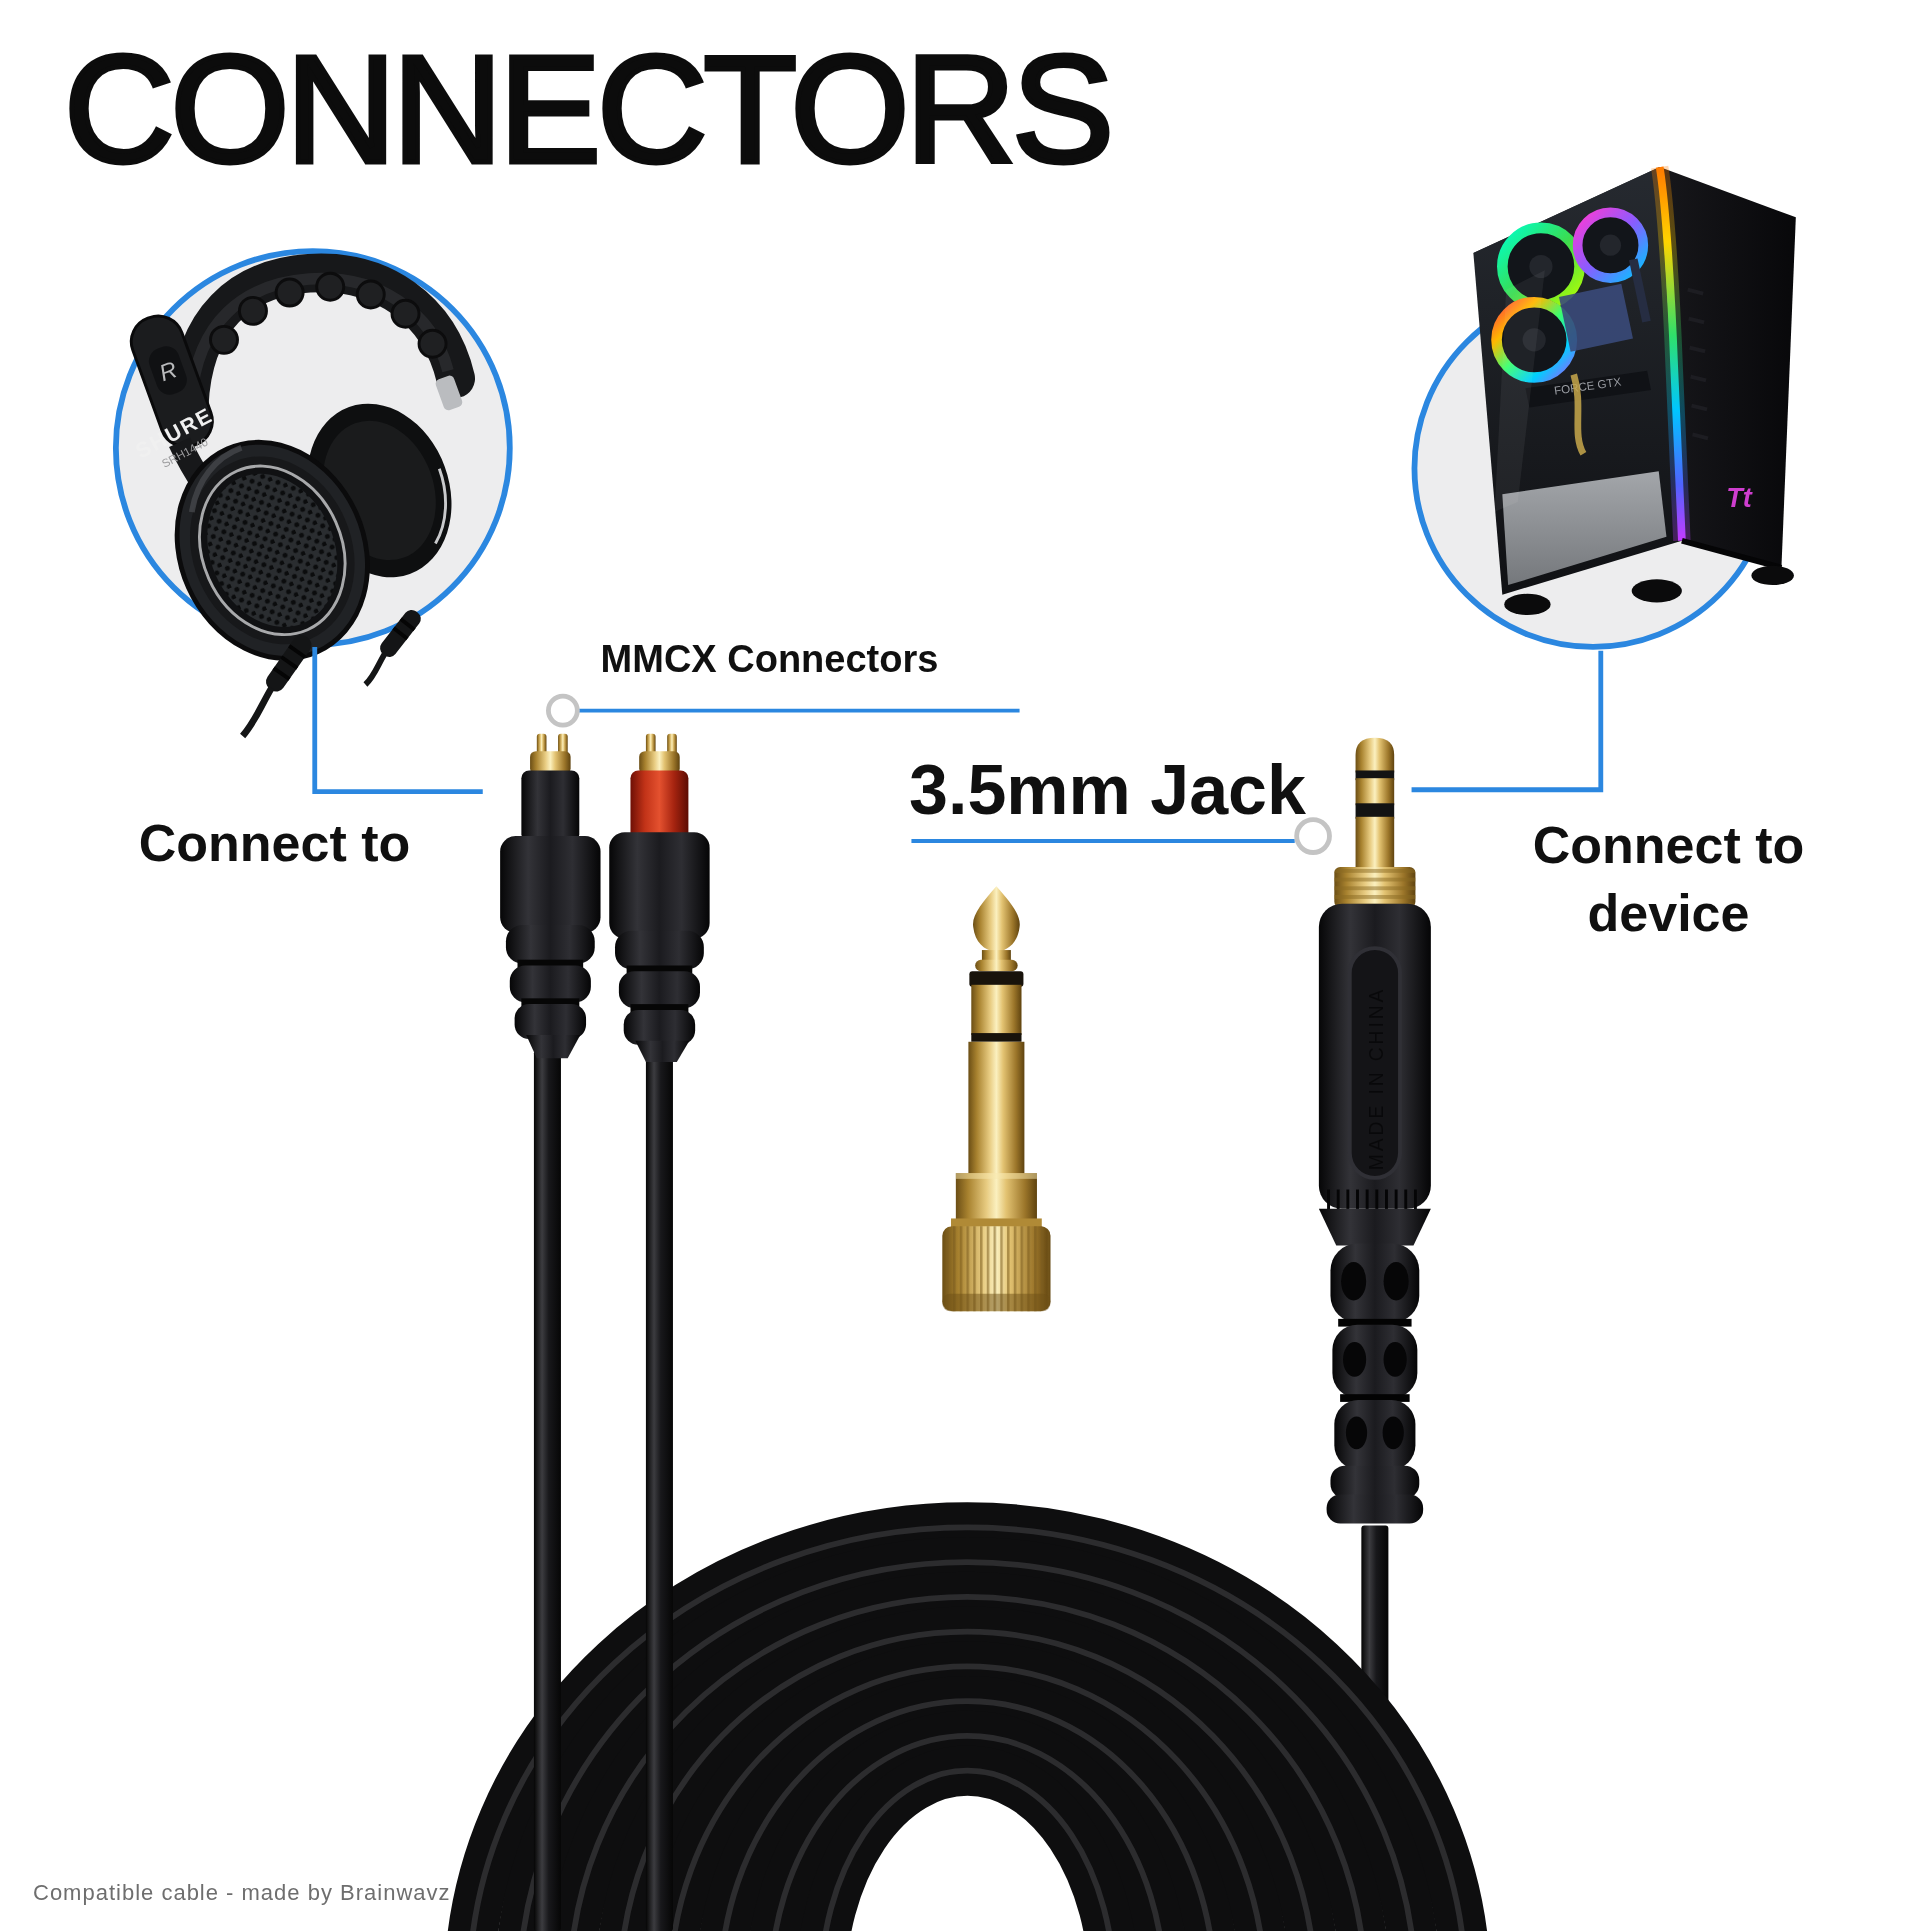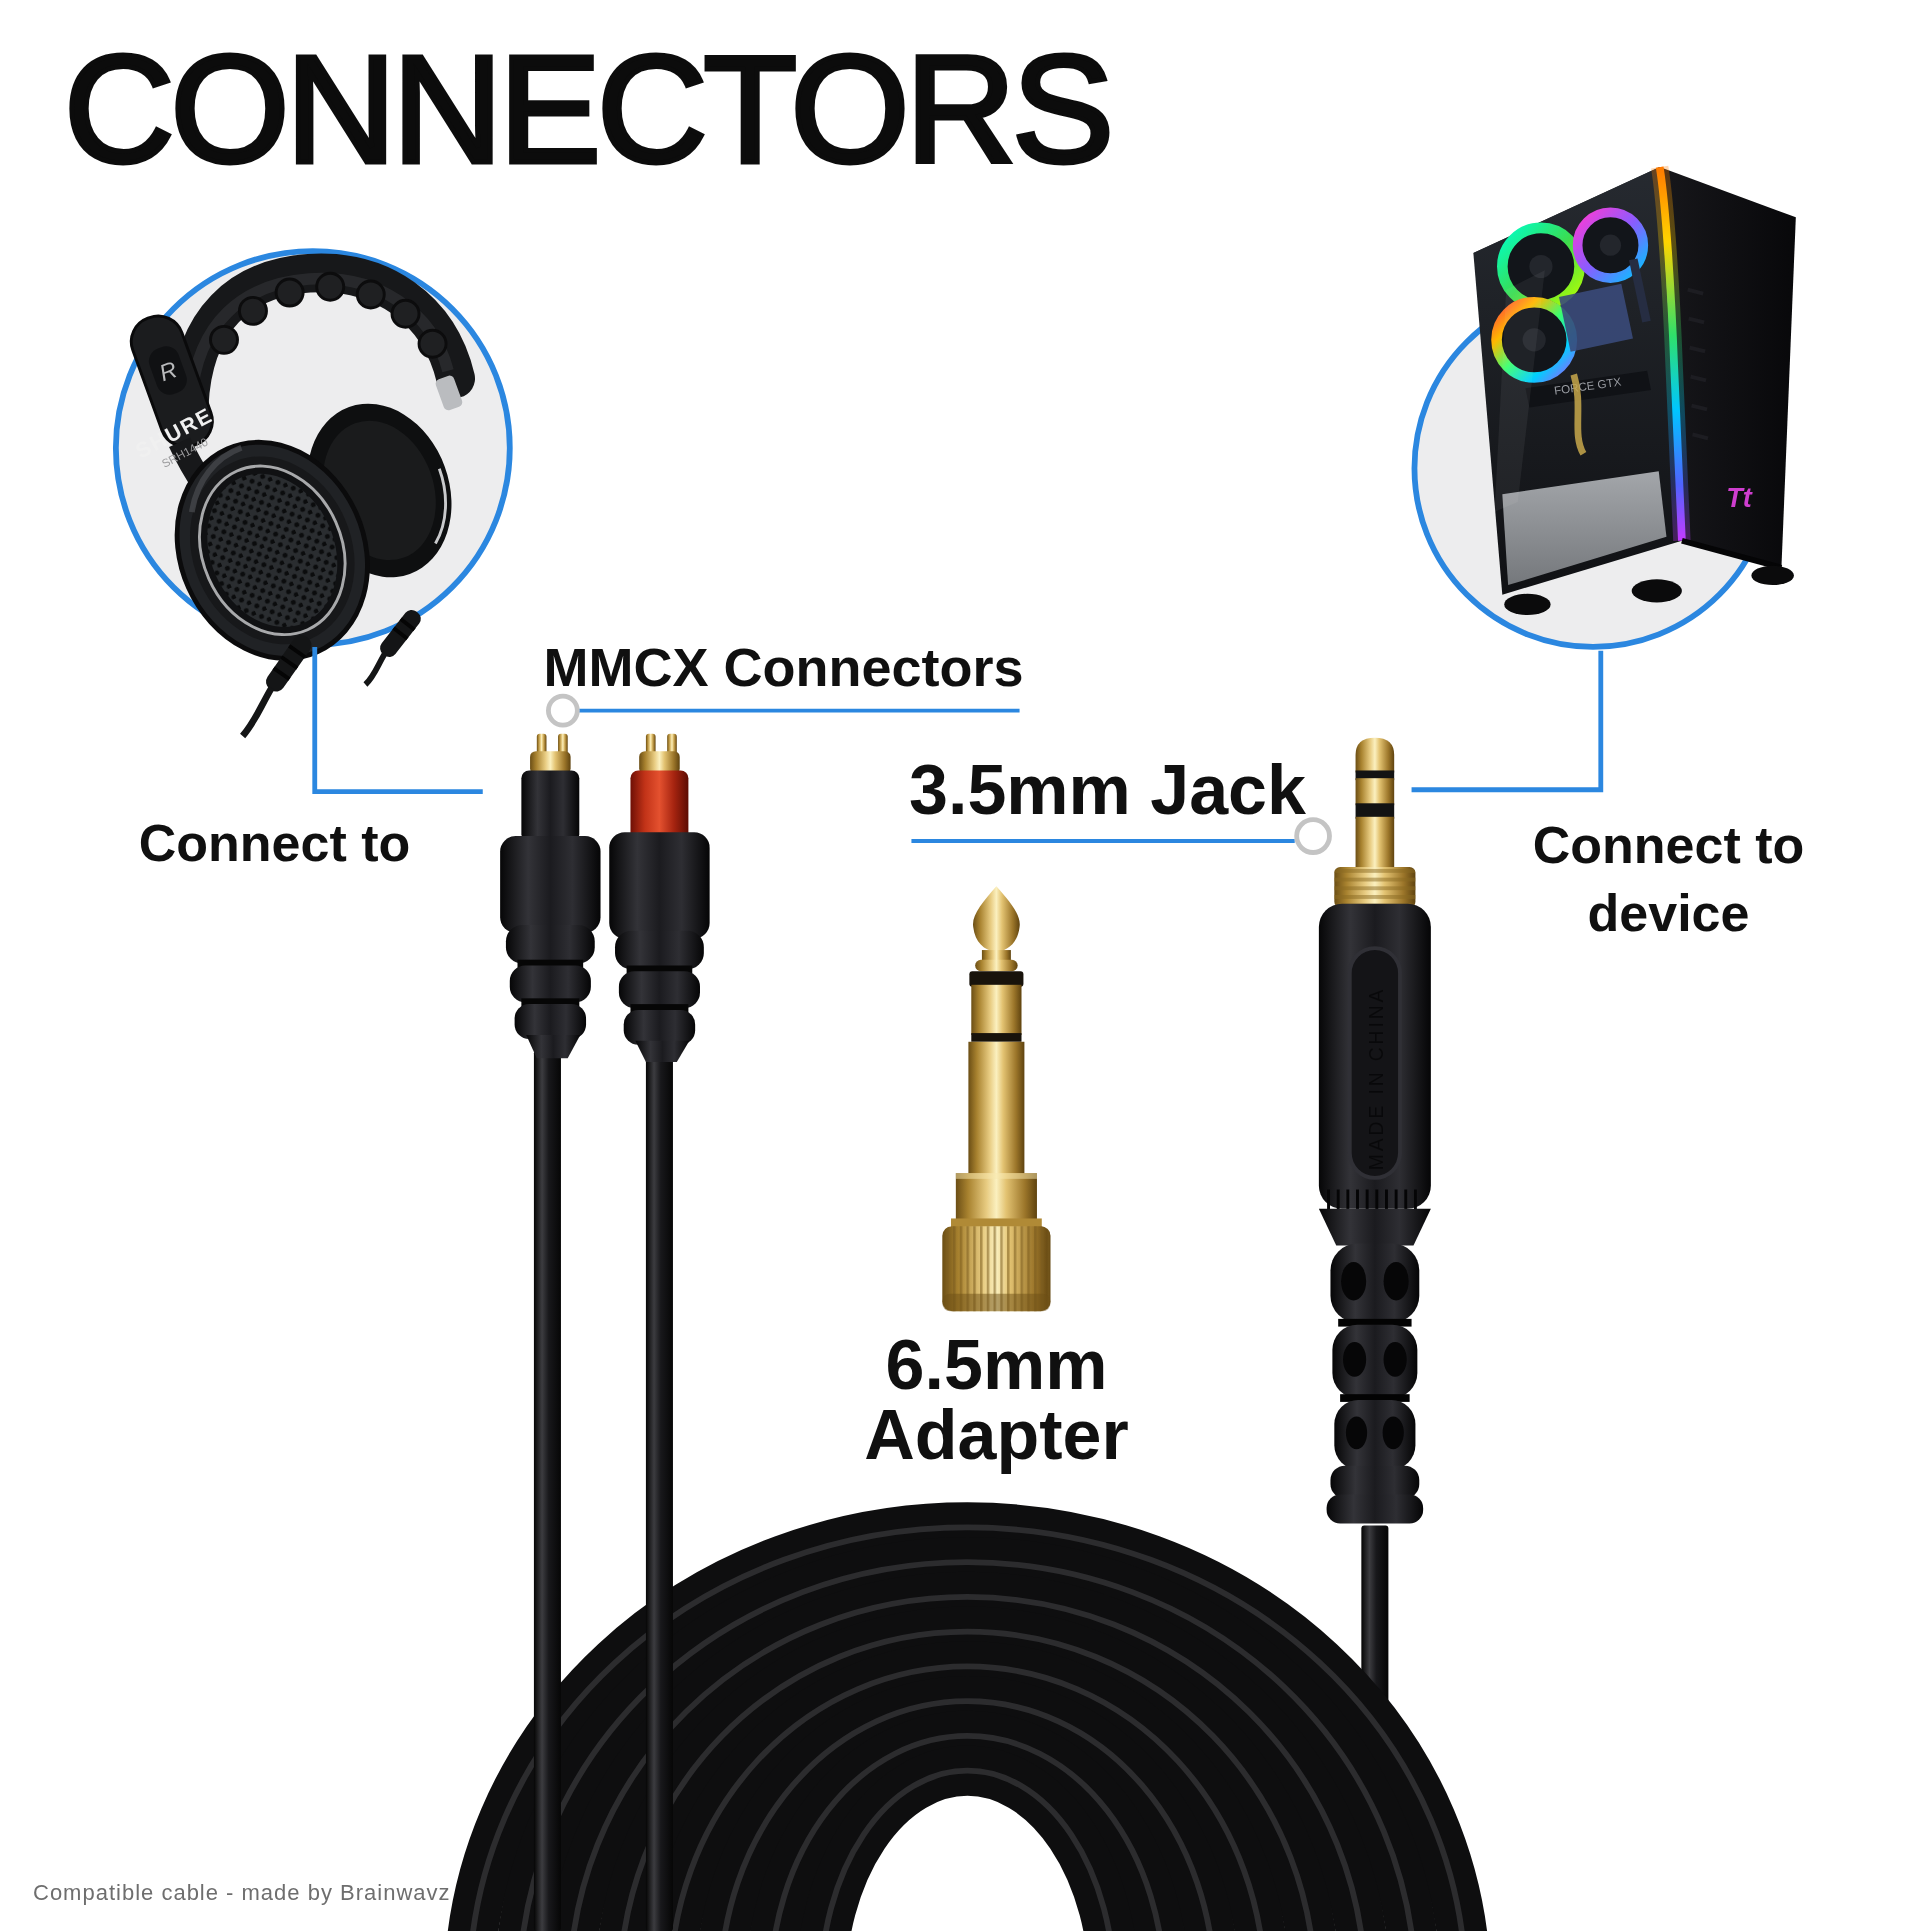--- a/index.html
+++ b/index.html
@@ -3,21 +3,21 @@
 <meta charset="utf-8">
 <style>
   html,body{margin:0;padding:0;background:#fff;}
   .canvas{position:relative;width:1931px;height:1931px;background:#fff;overflow:hidden;
           font-family:"Liberation Sans",sans-serif;}
   .scene{position:absolute;left:0;top:0;width:1931px;height:1931px;}
   .txt{position:absolute;color:#101010;line-height:1;}
   .title{left:64px;top:32px;font-size:153px;font-weight:normal;letter-spacing:-3.9px;
          color:#0c0c0c;text-align:right;-webkit-text-stroke:4.8px #0c0c0c;}
   .label{font-weight:bold;}
-  .label-mmcx{left:542px;top:640px;width:483px;font-size:54px;text-align:center;}
+  .label-mmcx{left:528px;top:640px;width:483px;font-size:38px;text-align:center;}
   .label-jack{left:909px;top:755px;font-size:70px;}
   .label-adapter{left:755px;top:1330px;width:483px;font-size:70px;text-align:center;}
   .connect{font-weight:bold;font-size:52px;line-height:68px;text-align:center;width:483px;}
   .connect-headset{left:33px;top:809px;}
   .connect-device{left:1427px;top:811px;}
   .footer{left:33px;top:1882px;font-size:22px;color:#6e6e6e;letter-spacing:1px;font-weight:normal;}
   .photo-circle{fill:#ededee;}
 </style>
 </head>
 <body>
@@ -321,21 +321,20 @@
     <line x1="944" y1="871" x2="1341" y2="871" stroke-width="4" stroke="#2b87e0"></line>
     <circle cx="583" cy="736" r="15" fill="#ffffff" stroke-width="5" stroke="#c4c4c4"></circle>
     <circle cx="1360" cy="866" r="17" fill="#ffffff" stroke-width="5" stroke="#c4c4c4"></circle>
   </g>
 </svg>
 
 <div class="txt title">CONNECTORS</div>
 
 <div class="txt label label-mmcx">MMCX Connectors</div>
 <div class="txt label label-jack">3.5mm Jack</div>
-<div class="txt label label-adapter">6.5mm Adapter</div>
 
 <div class="txt connect connect-headset">
   <span>Connect to</span><br>
 </div>
 
 <div class="txt connect connect-device">
   <span>Connect to</span><br>
   <span>device</span>
 </div>
 

